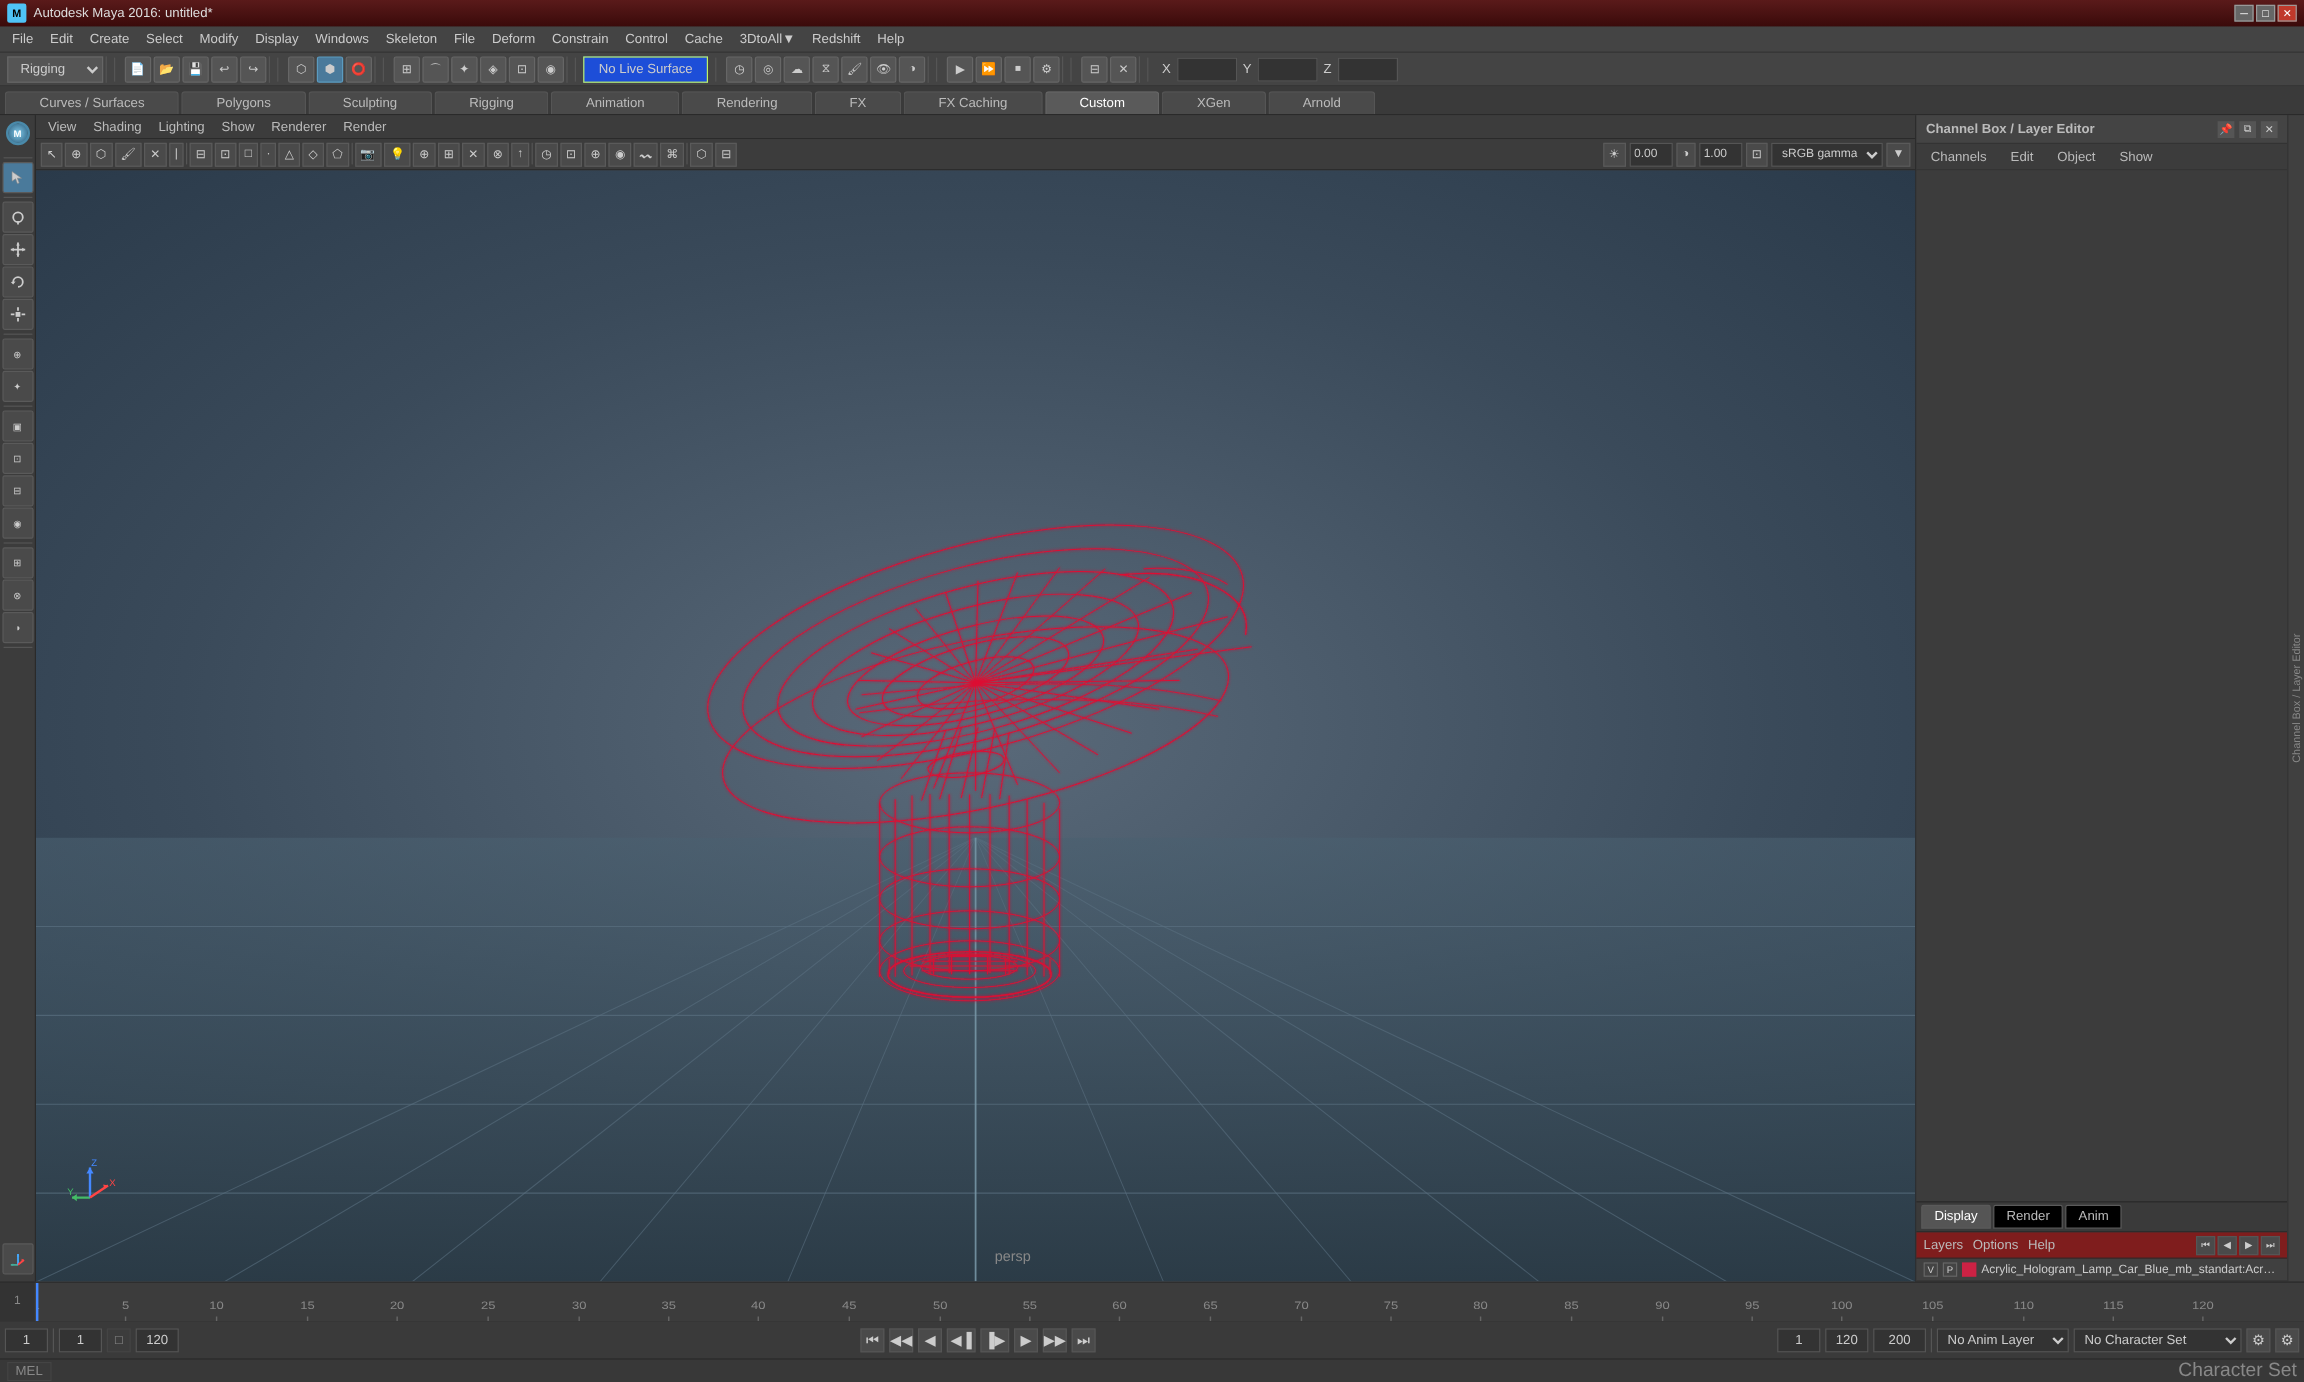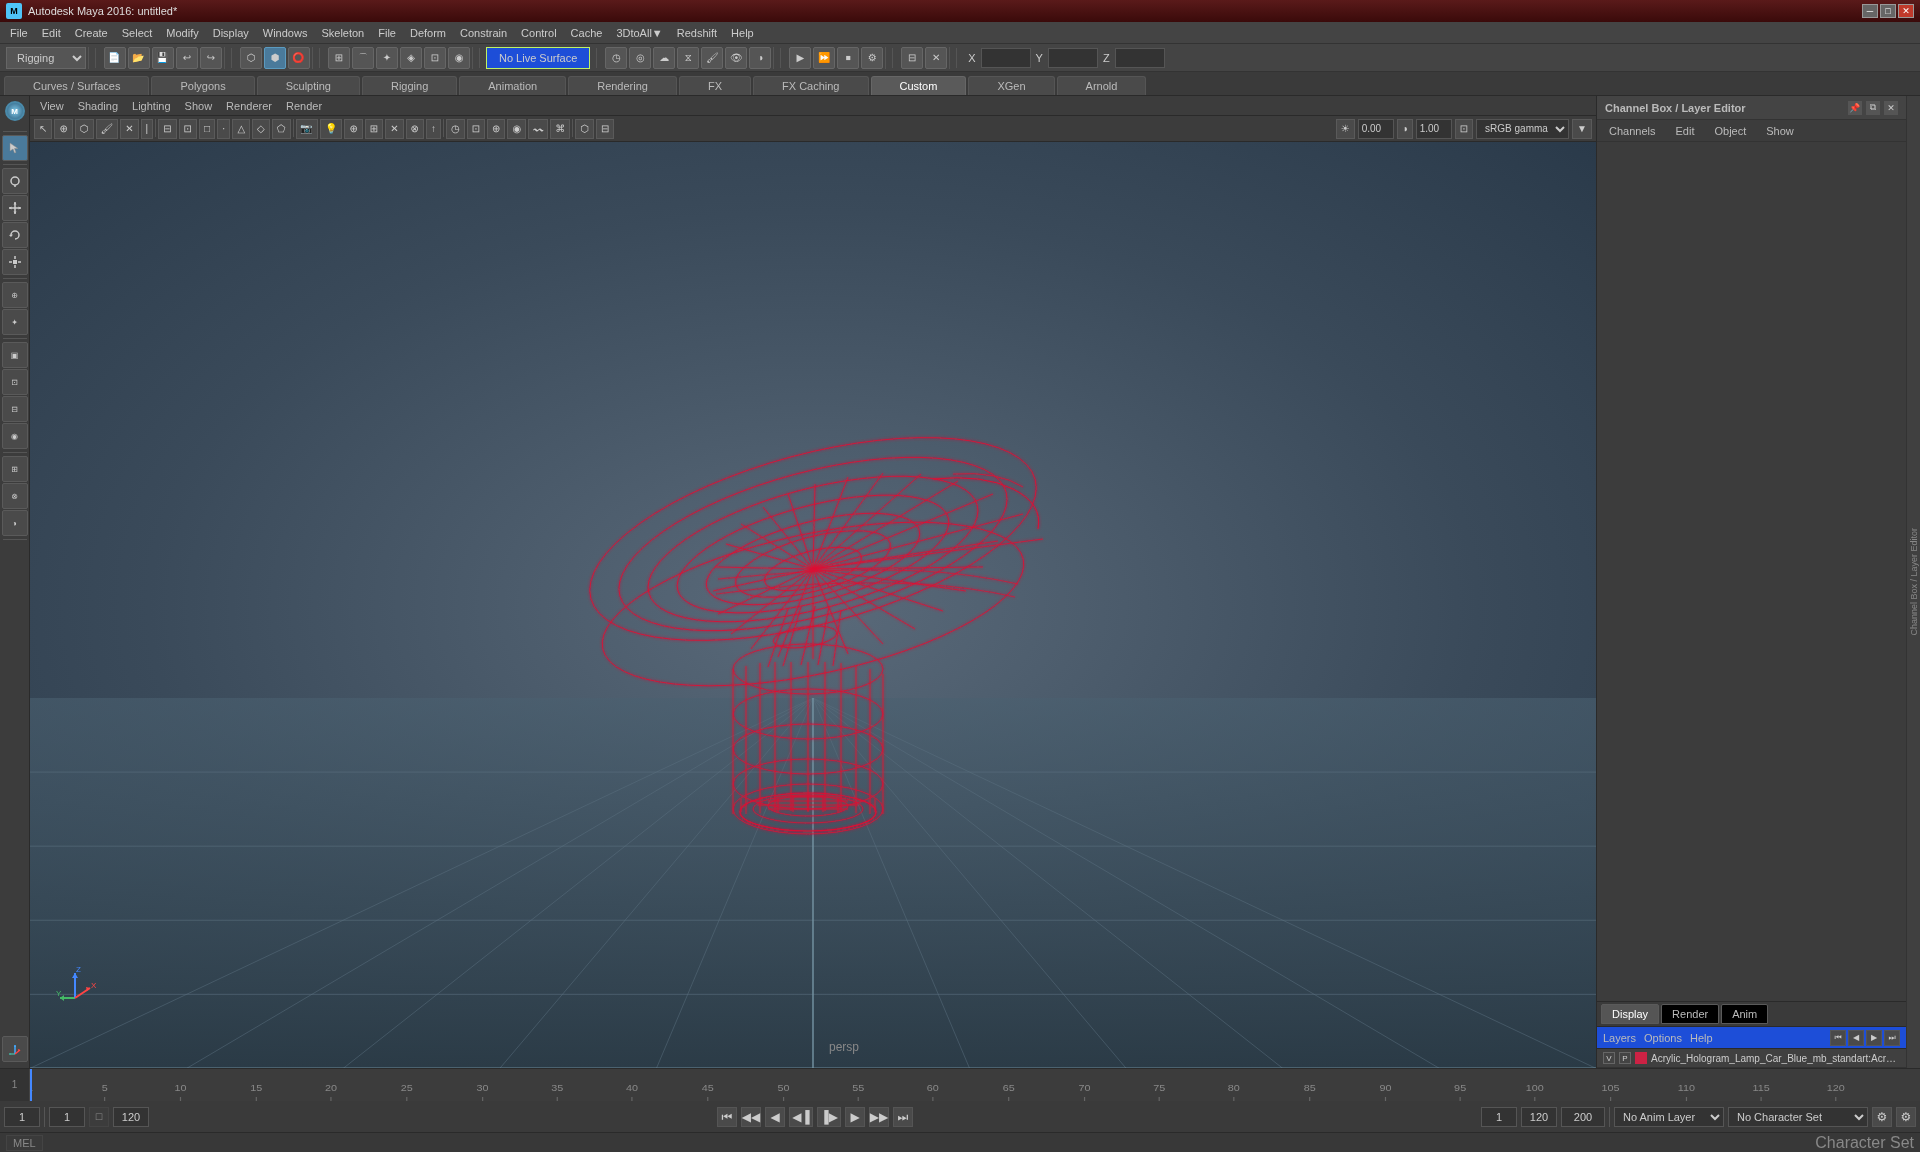--- a/index.html
+++ b/index.html
@@ -341,21 +341,21 @@
       color: #bbb;
       cursor: pointer;
       border-radius: 2px 2px 0 0;
     }
     .dra-tab.active {
       background: #555;
       color: #fff;
     }
     #layers-bar {
       height: 22px;
-      background: #1d4ed8;
+      background: #7f1d1d;
       display: flex;
       align-items: center;
       padding: 0 6px;
       gap: 8px;
       border-bottom: 1px solid #2a2a2a;
     }
     .layers-item {
       font-size: 11px;
       color: #bbb;
       cursor: pointer;

